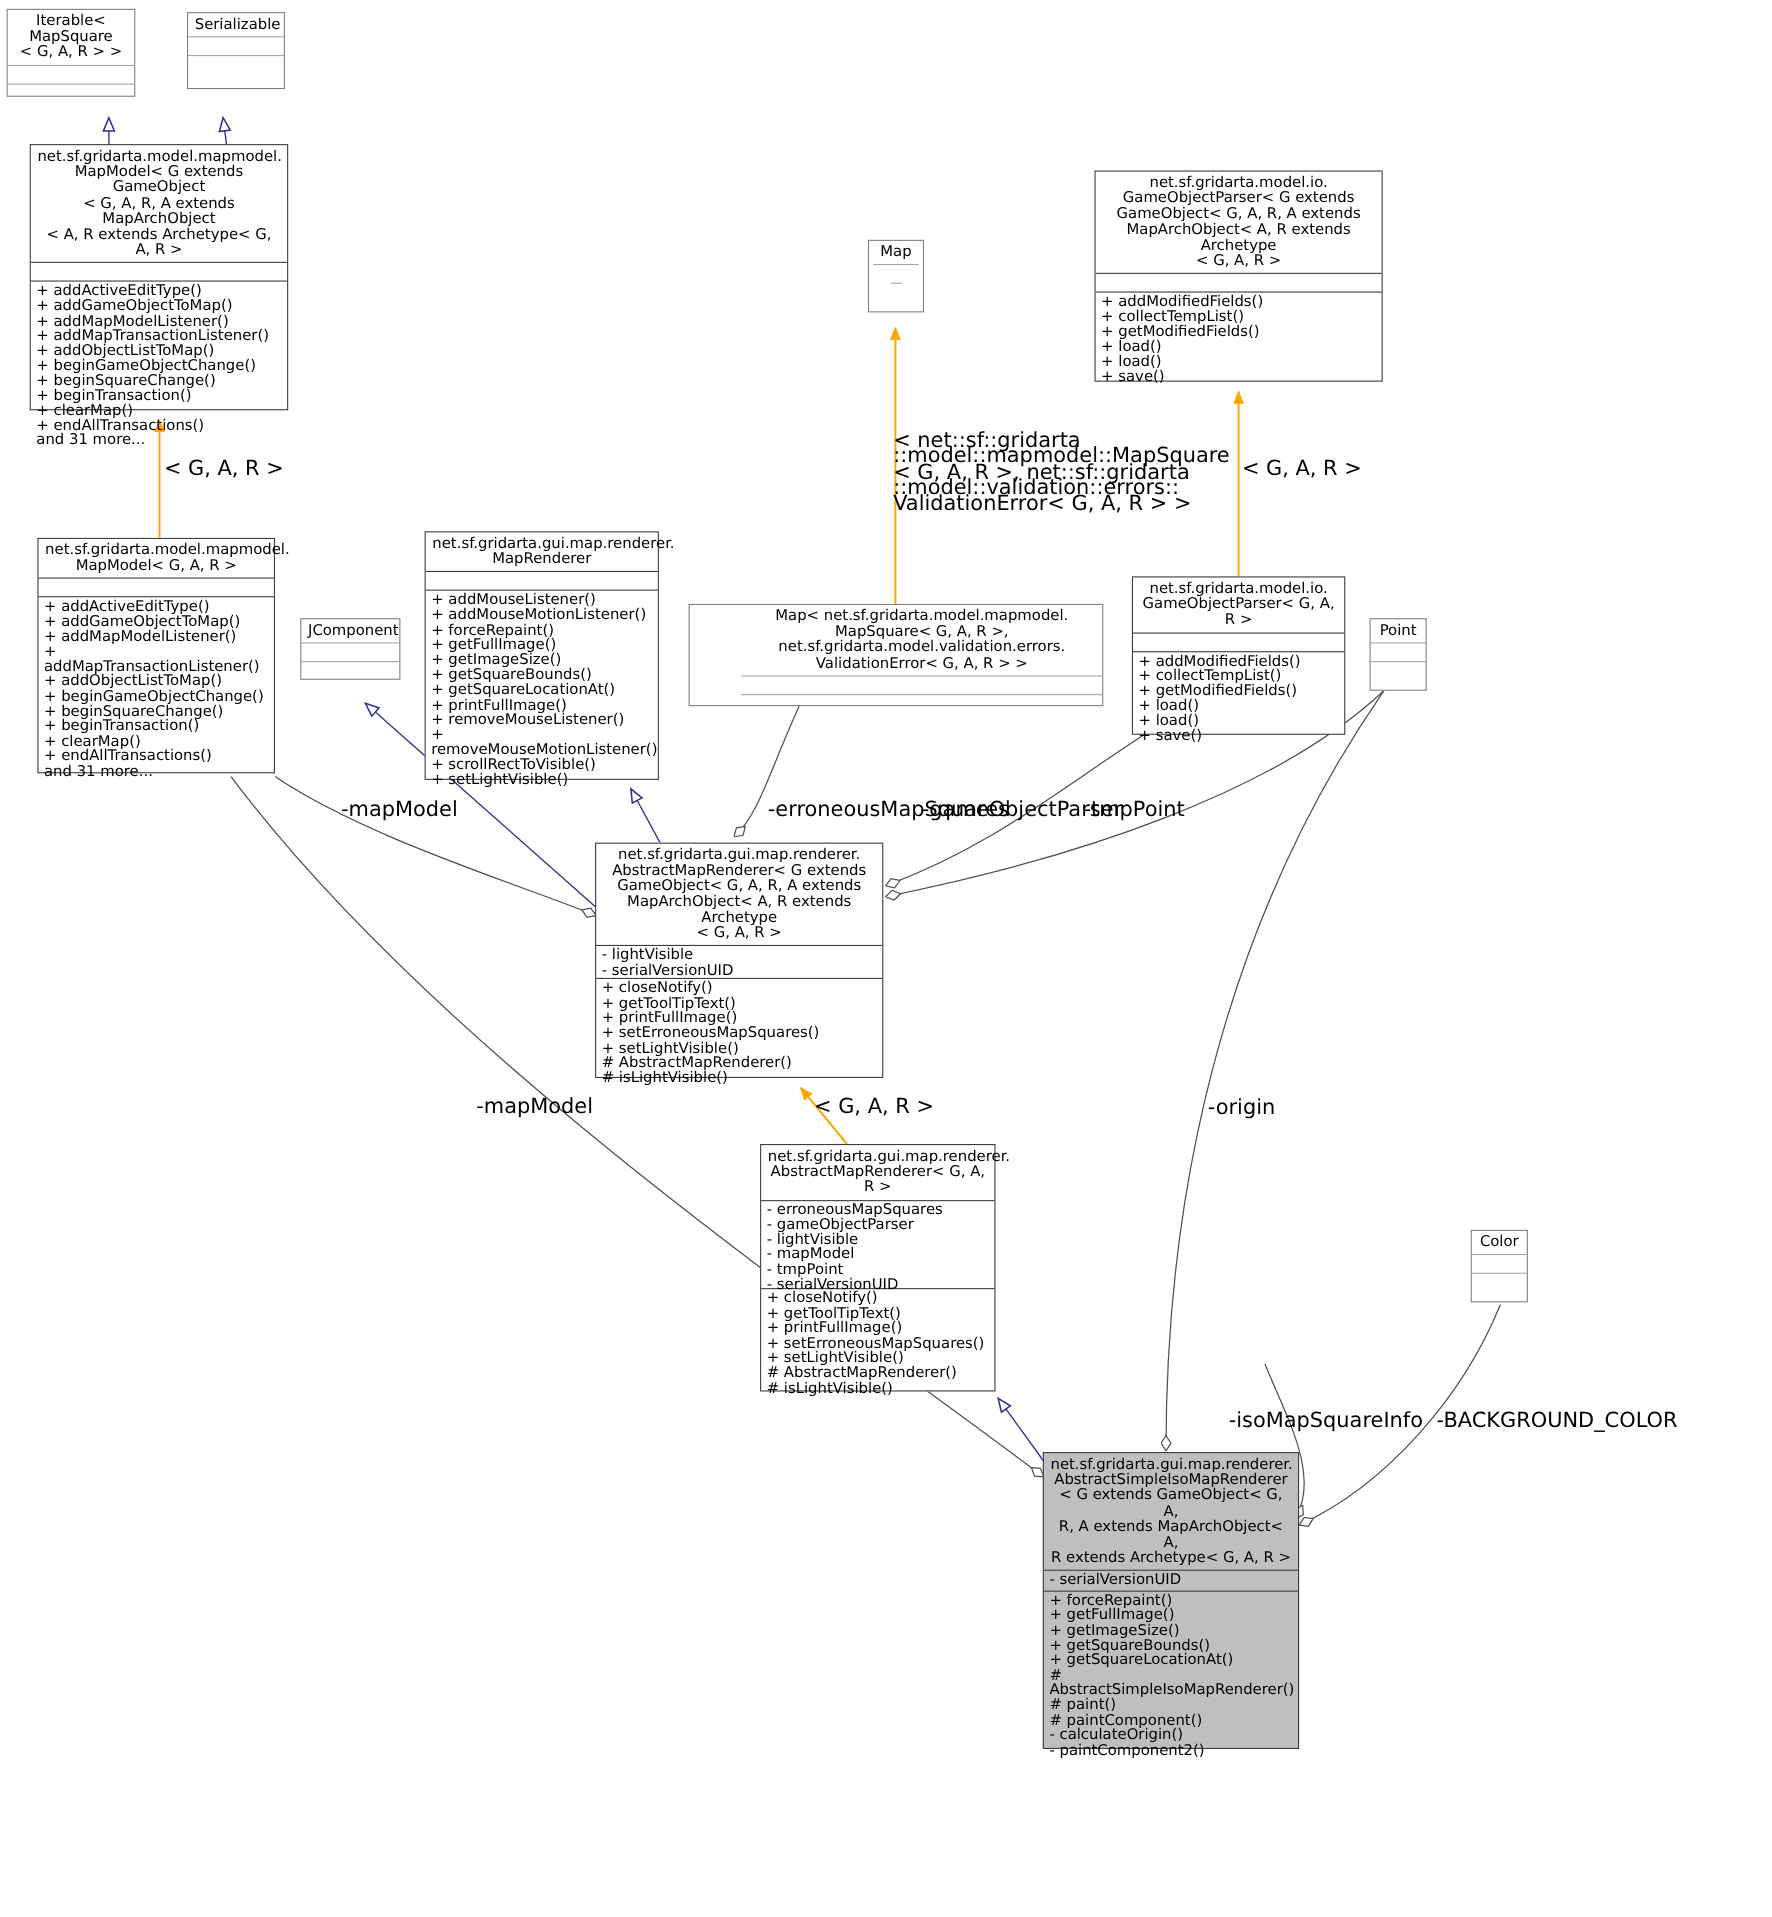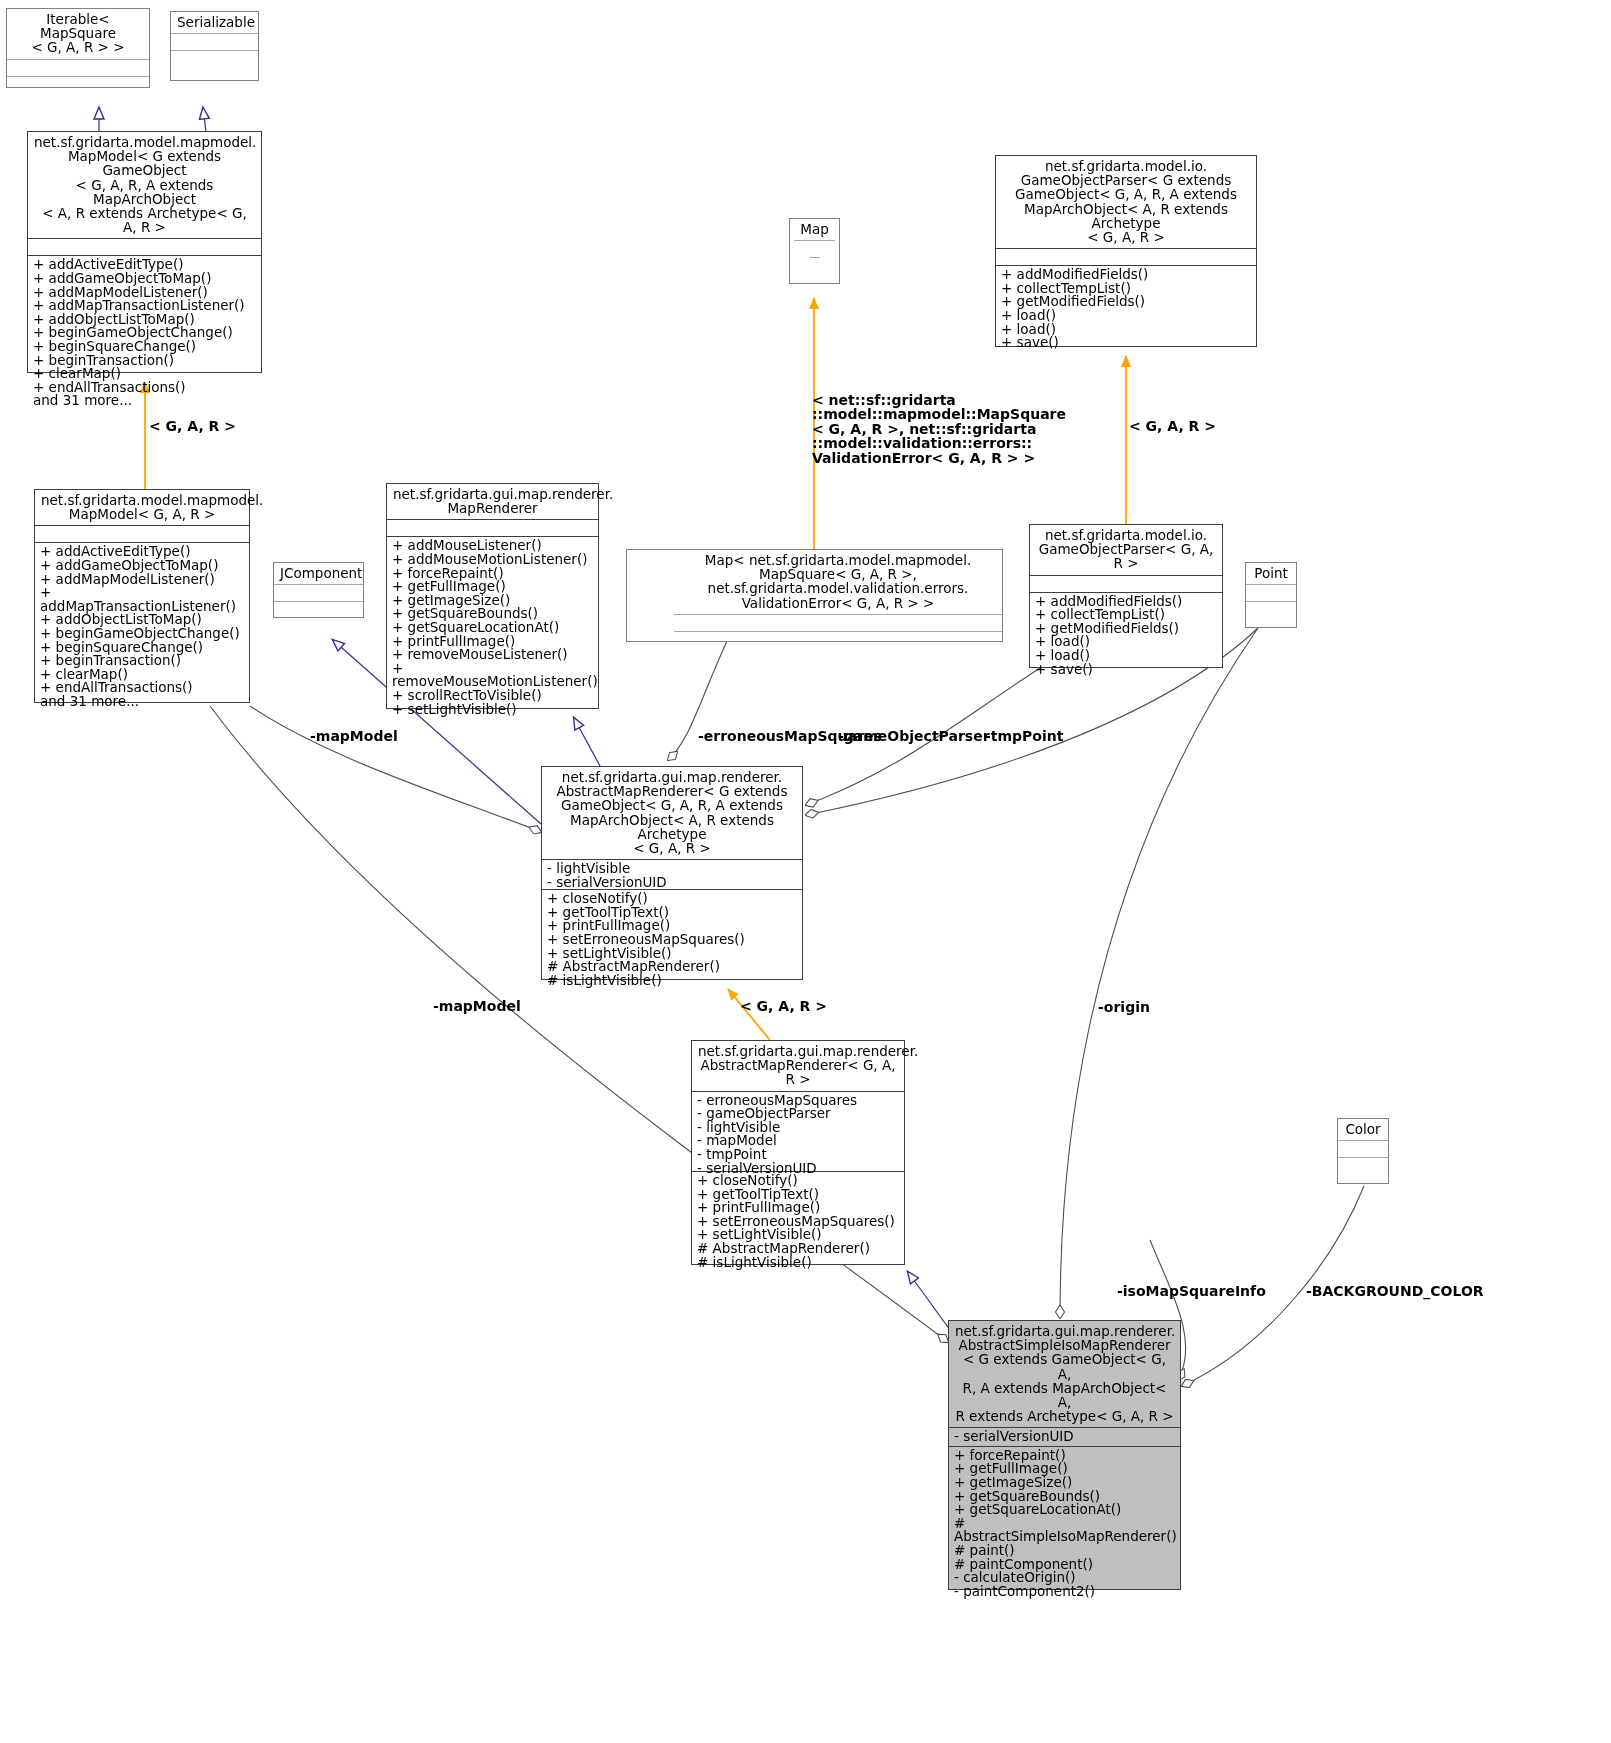--- a/index.html
+++ b/index.html
@@ -59,26 +59,25 @@
     min-height: 11px;
   }
   .uml-box.strong > .box-attrs {
     border-bottom: 1px solid #3d3d3d;
   }
   .uml-box:not(.strong) > .box-attrs {
     border-bottom: 1px solid #a6a6a6;
   }
   .edge-label {
     position: absolute;
-    font-size: 14px;
+    font-size: 19px;
     line-height: 14.4px;
     color: #000;
     white-space: pre-line;
     background: transparent;
-    font-weight: bold;
   }
 </style>
 </head>
 <body>
 
 <div id="canvas">
 
   <svg id="edges" viewBox="0 0 1611 1743" xmlns="http://www.w3.org/2000/svg">
     <defs>
       <marker id="m-gen-orange" markerWidth="14" markerHeight="14" refX="11" refY="5" orient="auto" markerUnits="userSpaceOnUse">
@@ -120,21 +119,21 @@
 
     <path d="M948,1342 C760,1200 400,960 210,706" fill="none" stroke="#4d4d4d" stroke-width="1.1" marker-start="url(#m-diamond)"></path>
 
     <path d="M1060,1318 C1060,1200 1070,900 1258,628" fill="none" stroke="#4d4d4d" stroke-width="1.1" marker-start="url(#m-diamond)"></path>
 
     <path d="M1178,1380 C1200,1340 1170,1290 1150,1240" fill="none" stroke="#4d4d4d" stroke-width="1.1" marker-start="url(#m-diamond)"></path>
 
     <path d="M1182,1386 C1260,1350 1330,1270 1364,1186" fill="none" stroke="#4d4d4d" stroke-width="1.1" marker-start="url(#m-diamond)"></path>
   </svg>
 
-  <div class="uml-box" style="left:6px; top:8px; width:144px; height:80px;">
+  <div class="uml-box" style="left:6px; top:8px; width:117px; height:80px;">
     <div class="box-title">Iterable&lt; MapSquare
 &lt; G, A, R &gt; &gt;</div>
     <div class="box-attrs"></div>
     <div class="box-ops"></div>
   </div>
 
   <div class="uml-box" style="left:170px; top:11px; width:89px; height:70px;">
     <div class="box-title">Serializable</div>
     <div class="box-attrs"></div>
     <div class="box-ops"></div>

